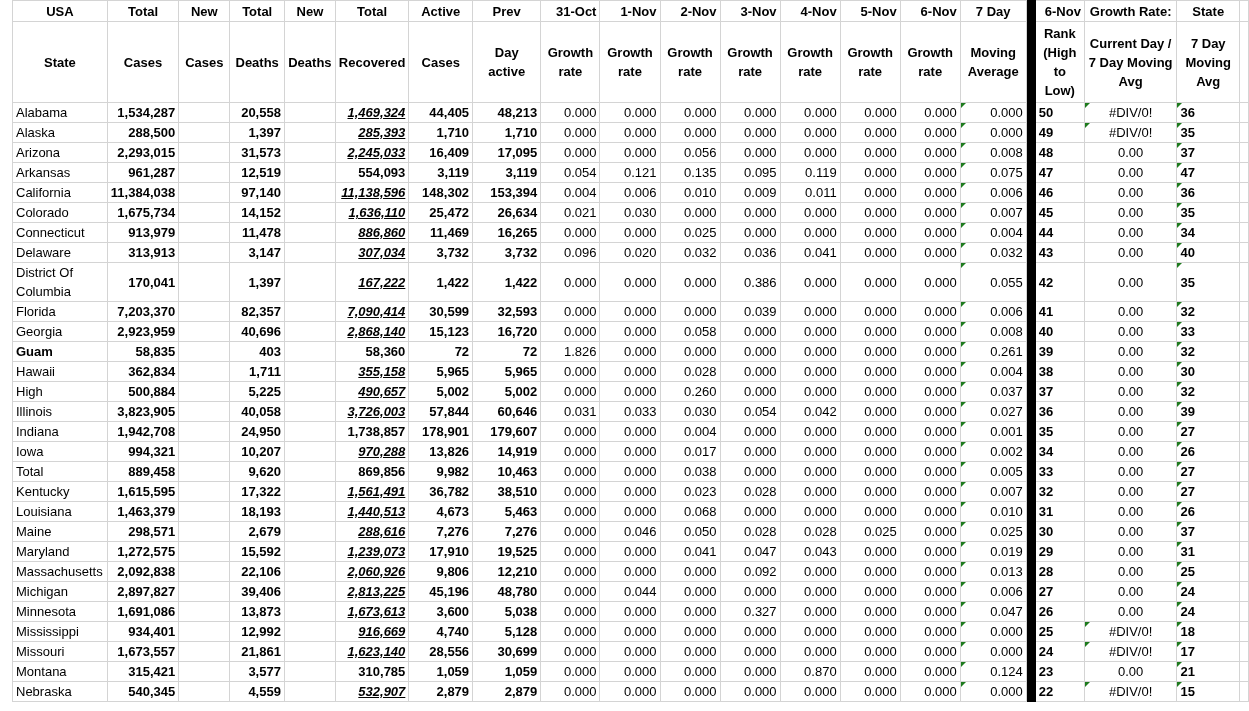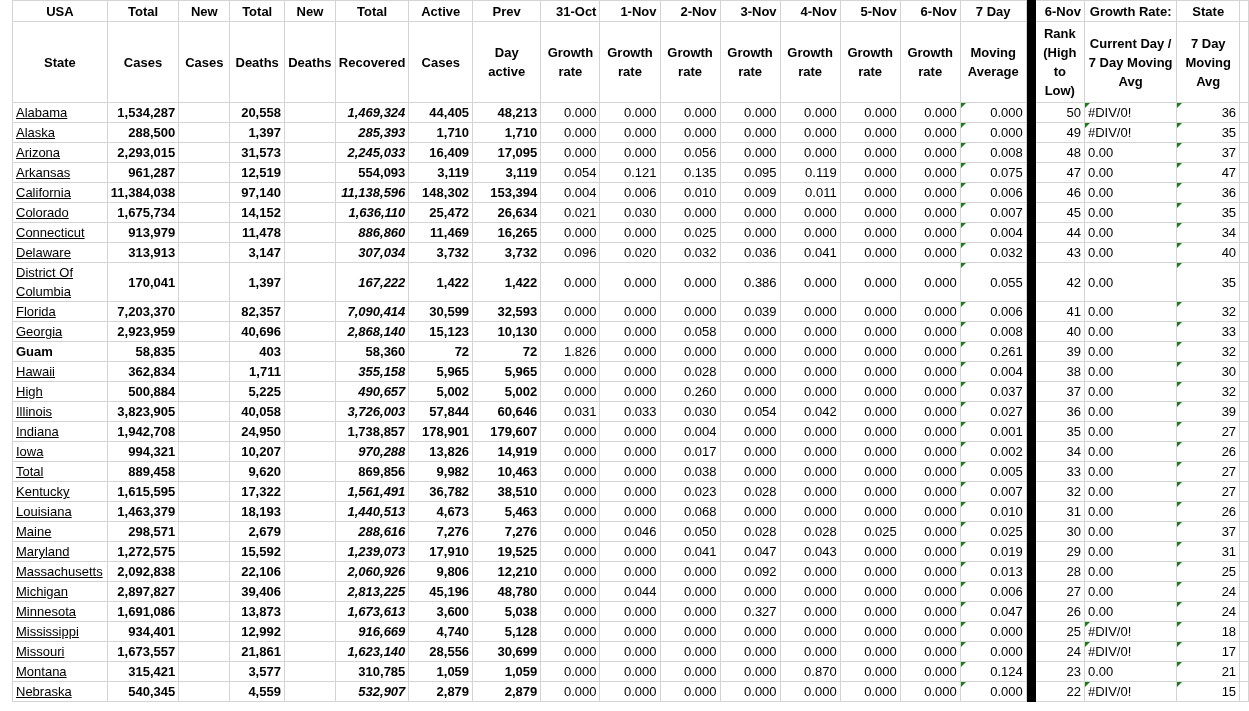--- a/index.html
+++ b/index.html
@@ -3,26 +3,26 @@
 <meta charset="utf-8">
 <style>
   html, body { margin:0; padding:0; background:#ffffff; }
   body { width:1249px; height:711px; overflow:hidden; font-family:"Liberation Sans", "DejaVu Sans", sans-serif; font-size:13px; color:#000; }
   table { border-collapse:collapse; table-layout:fixed; position:absolute; left:12px; top:0; }
   td, th { border:1px solid #d4d4d4; padding:0 3px; white-space:nowrap; overflow:hidden; height:19px; line-height:19px; }
   th { font-weight:bold; text-align:center; }
   thead tr.h1 th { height:20px; vertical-align:middle; }
   thead tr.h2 th { height:80px; white-space:normal; line-height:19px; vertical-align:middle; }
   td.num { text-align:right; font-weight:bold; }
-  td.ital { font-style:italic; }
+  td.ital { font-style:italic;text-decoration:underline; }
   td.rate { text-align:right; font-weight:normal; }
-  td.ctr { font-weight:normal; }
-  td.rk { text-align:right; font-weight:normal; }
+  td.ctr { text-align:center; font-weight:normal; }
+  td.rk { font-weight:bold; }
   td.state { text-align:left; }
-  td.state span.lnk { text-decoration:underline; }
+  td.state span.lnk { }
   td.state.bold { font-weight:bold; }
   tr.tall td { height:38px; line-height:19px; }
   td.state.wrap { white-space:normal; }
   .sep { background:#000; border-color:#000; padding:0; }
   .tri { position:relative; }
   .tri::before { content:""; position:absolute; left:0; top:0; width:0; height:0; border-top:5px solid #1e7b1e; border-right:5px solid transparent; }
   th.hdr-right { text-align:right;margin-top:25px; }
 </style>
 </head>
 <body>
@@ -331,21 +331,21 @@
         <td></td>
       </tr>
       <tr>
         <td class="state"><span class="lnk">Georgia</span></td>
         <td class="num">2,923,959</td>
         <td class="num"></td>
         <td class="num">40,696</td>
         <td class="num"></td>
         <td class="num ital">2,868,140</td>
         <td class="num">15,123</td>
-        <td class="num">10,130</td>
+        <td class="num">16,720</td>
         <td class="rate">0.000</td>
         <td class="rate">0.000</td>
         <td class="rate">0.058</td>
         <td class="rate">0.000</td>
         <td class="rate">0.000</td>
         <td class="rate">0.000</td>
         <td class="rate">0.000</td>
         <td class="rate tri">0.008</td>
         <td class="sep"></td>
         <td class="rk">40</td>

